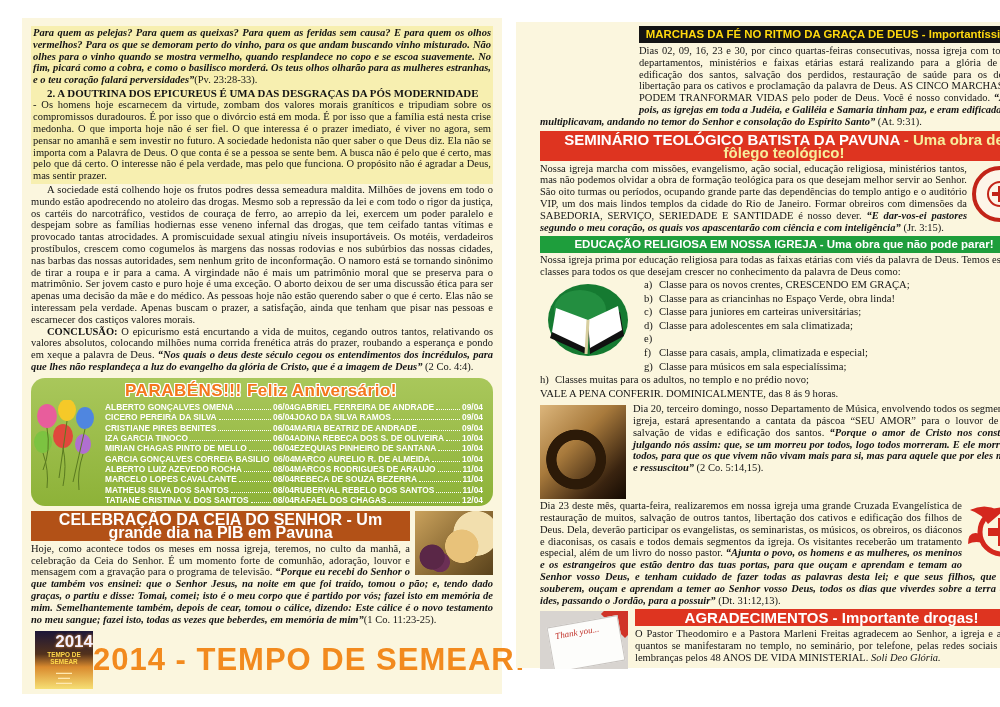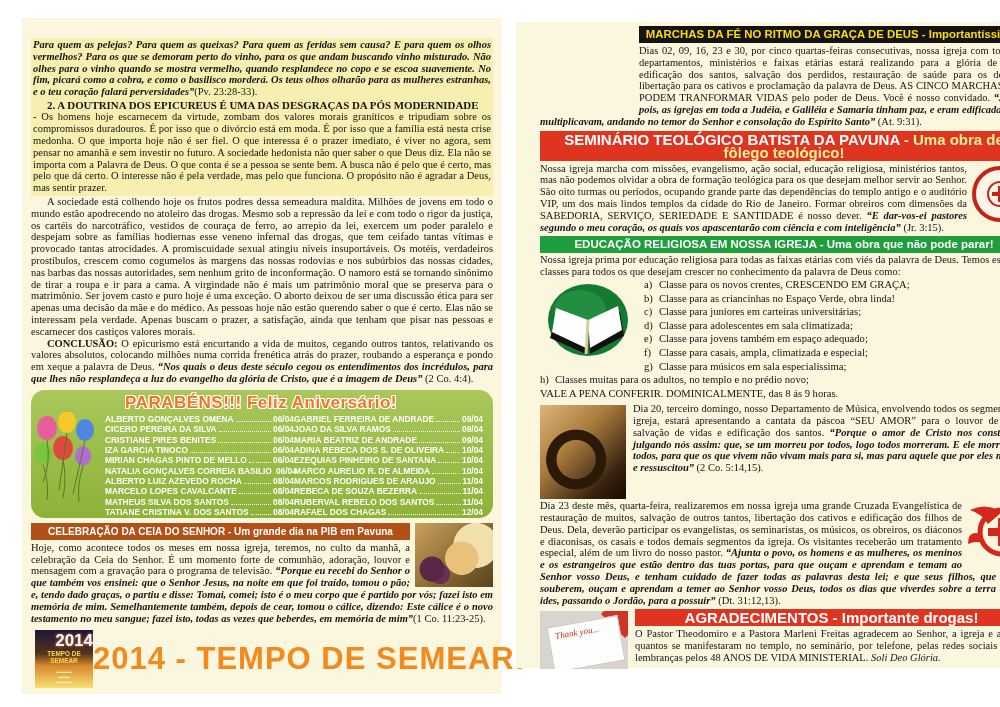--- a/index.html
+++ b/index.html
@@ -2,41 +2,41 @@
 <html><head>
 <meta charset="utf-8">
 <style>
   html,body{margin:0;padding:0;}
   body{
     width:1000px;height:707px;position:relative;background:#ffffff;
     font-family:"Liberation Serif",serif;color:#141414;overflow:hidden;
     outline:1px solid #d8d8d8;
   }
   .sheet{position:absolute;background:#FBF6DE;box-sizing:border-box;}
-  #left-sheet{left:22px;top:18px;width:480px;height:676px;padding:20px 9px 4px;}
+  #left-sheet{left:22px;top:18px;width:480px;height:676px;padding:8px 9px 4px;}
   #right-sheet{left:516px;top:22px;width:536px;height:646px;padding:4px 24px;}
 
   
   p{margin:0;text-align:justify;font-size:10.5px;line-height:11.8px;}
   .indent{text-indent:16px;}
   .q{font-weight:bold;font-style:italic;}
   .lbl{font-weight:bold;}
   .it{font-style:italic;}
 
   
   .bar{
     font-family:"Liberation Sans",sans-serif;font-weight:bold;text-align:center;
     padding:2px 3px;overflow:hidden;line-height:13px;
   }
   .bar-black{background:#141414;color:#FFD90F;font-size:11.4px;}
   .bar-red{background:#DE3420;color:#ffffff;font-size:15px;}
   .bar-red .sub{color:#F7EE9C;}
   .bar-green{background:#1E9E3C;color:#ffffff;font-size:11.5px;}
   .bar-brown{background:#7B4A1E;color:#ffffff;font-size:12px;}
-  .bar-orange{background:#B25117;color:#ffffff;font-size:10px;}
+  .bar-orange{background:#B25117;color:#ffffff;font-size:16px;}
 
   
   .highlight{background:#F7EFB0;padding:1px 2px 2px;}
   .doctrine-h{font-weight:bold;font-size:10.9px;line-height:12.5px;text-indent:14px;margin-top:1px;}
 
   .bday-box{
     margin-top:5px;position:relative;height:128px;border-radius:14px;
     background:linear-gradient(#A9C75B,#8DB238);padding:3px 10px 4px 8px;box-sizing:border-box;
   }
   .bday-title{
@@ -161,21 +161,21 @@
             <span>IZA GARCIA TINOCO</span>
             <span class="leader"></span>
             <span>06/04</span>
           </div>
           <div class="bday-row">
             <span>MIRIAN CHAGAS PINTO DE MELLO</span>
             <span class="leader"></span>
             <span>06/04</span>
           </div>
           <div class="bday-row">
-            <span>NATALIA GONÇALVES CORREIA BASILIO</span>
+            <span>GARCIA GONÇALVES CORREIA BASILIO</span>
             <span class="leader"></span>
             <span>06/04</span>
           </div>
           <div class="bday-row">
             <span>ALBERTO LUIZ AZEVEDO ROCHA</span>
             <span class="leader"></span>
             <span>08/04</span>
           </div>
           <div class="bday-row">
             <span>MARCELO LOPES CAVALCANTE</span>
@@ -311,21 +311,20 @@
           <div class="edu-row">
             <span class="el">c)</span>
             <span>Classe para juniores em carteiras universitárias;</span>
           </div>
           <div class="edu-row">
             <span class="el">d)</span>
             <span>Classe para adolescentes em sala climatizada;</span>
           </div>
           <div class="edu-row">
             <span class="el">e)</span>
-            <span>Classe para jovens também em espaço adequado;</span>
           </div>
           <div class="edu-row">
             <span class="el">f)</span>
             <span>Classe para casais, ampla, climatizada e especial;</span>
           </div>
           <div class="edu-row">
             <span class="el">g)</span>
             <span>Classe para músicos em sala especialíssima;</span>
           </div>
           <div class="edu-row">

